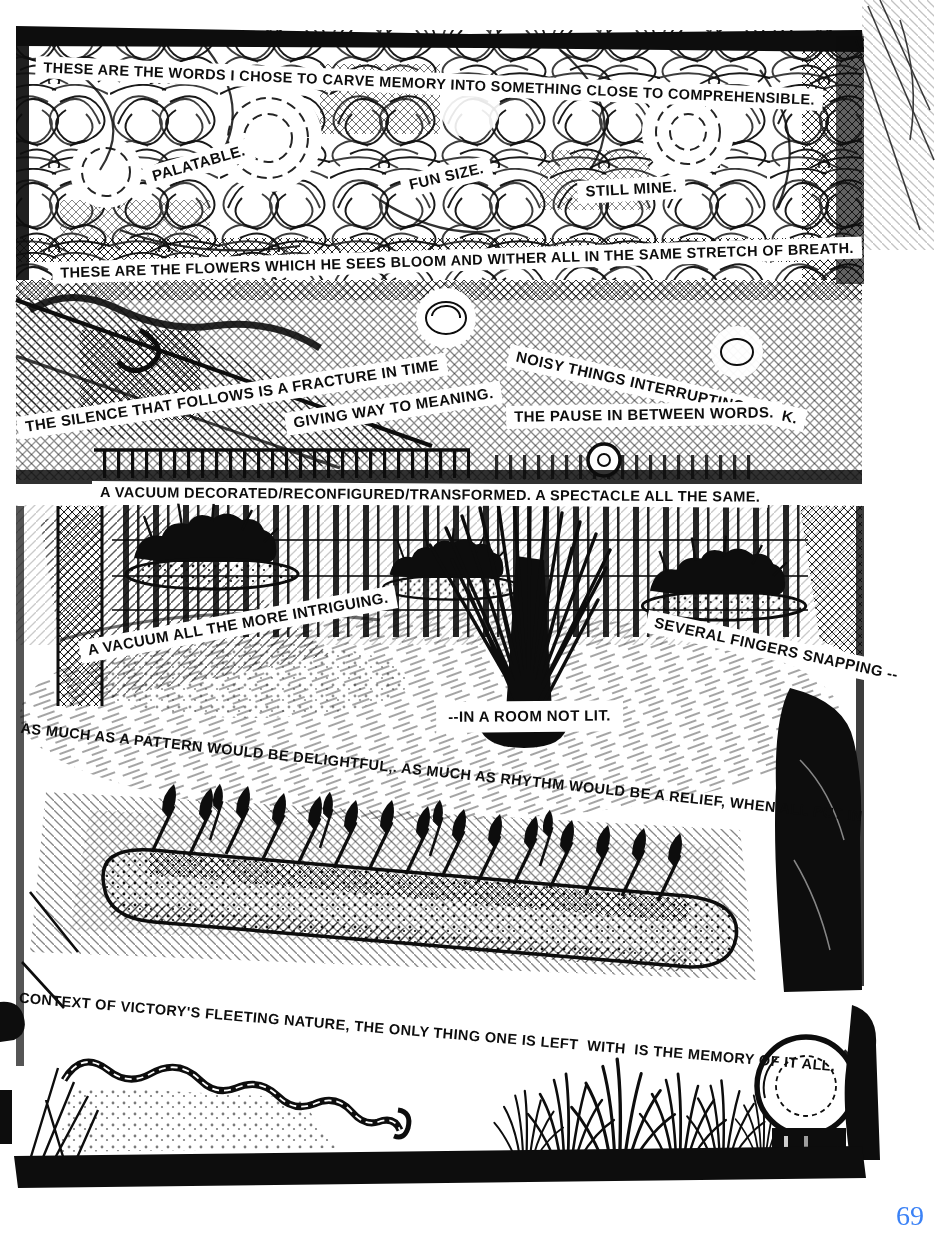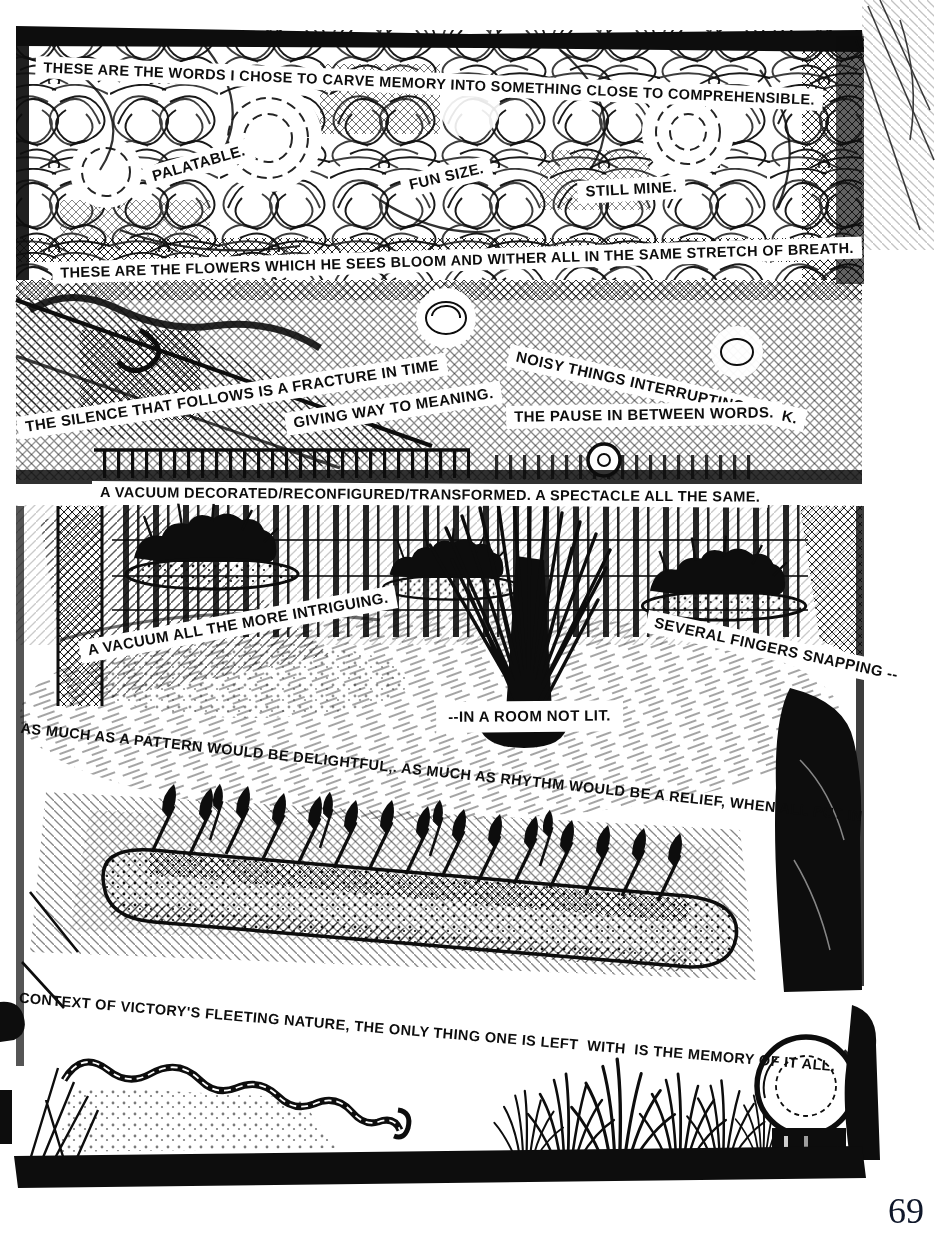--- a/index.html
+++ b/index.html
@@ -22,22 +22,22 @@
   .c-silence{left:16px;top:417px;transform:rotate(-8.5deg);}
   .c-meaning{left:284px;top:413px;transform:rotate(-8.5deg);}
   .c-pause{left:506px;top:406px;transform:rotate(-1deg);}
   .c-vacspec{left:92px;top:481px;transform:rotate(.4deg);font-size:14.5px;}
   .c-vacint{left:78px;top:641px;transform:rotate(-10deg);}
   .c-fingers{left:649px;top:610px;transform:rotate(12.2deg);}
   .c-room{left:436px;top:702px;transform:rotate(-.5deg);padding:7px 12px;}
   .c-pattern{left:14px;top:716px;transform:rotate(6deg);font-size:14.5px;background:transparent;}
   .c-context{left:12px;top:986px;transform:rotate(4.8deg);font-size:14.5px;background:transparent;}
   .pageno{
-    position:absolute;right:16px;bottom:6px;z-index:4;color:#0f172a;
-    font-family:"Liberation Serif",serif;font-size:36px;
+    position:absolute;right:16px;bottom:6px;z-index:4;color:#3b82f6;
+    font-family:"Liberation Serif",serif;font-size:28px;
   }
 </style>
 </head>
 <body>
 
 <div class="page">
 
   <svg class="art" viewBox="0 0 940 1238" aria-hidden="true">
     <defs>
       <pattern id="scrib" width="110" height="84" patternUnits="userSpaceOnUse">

